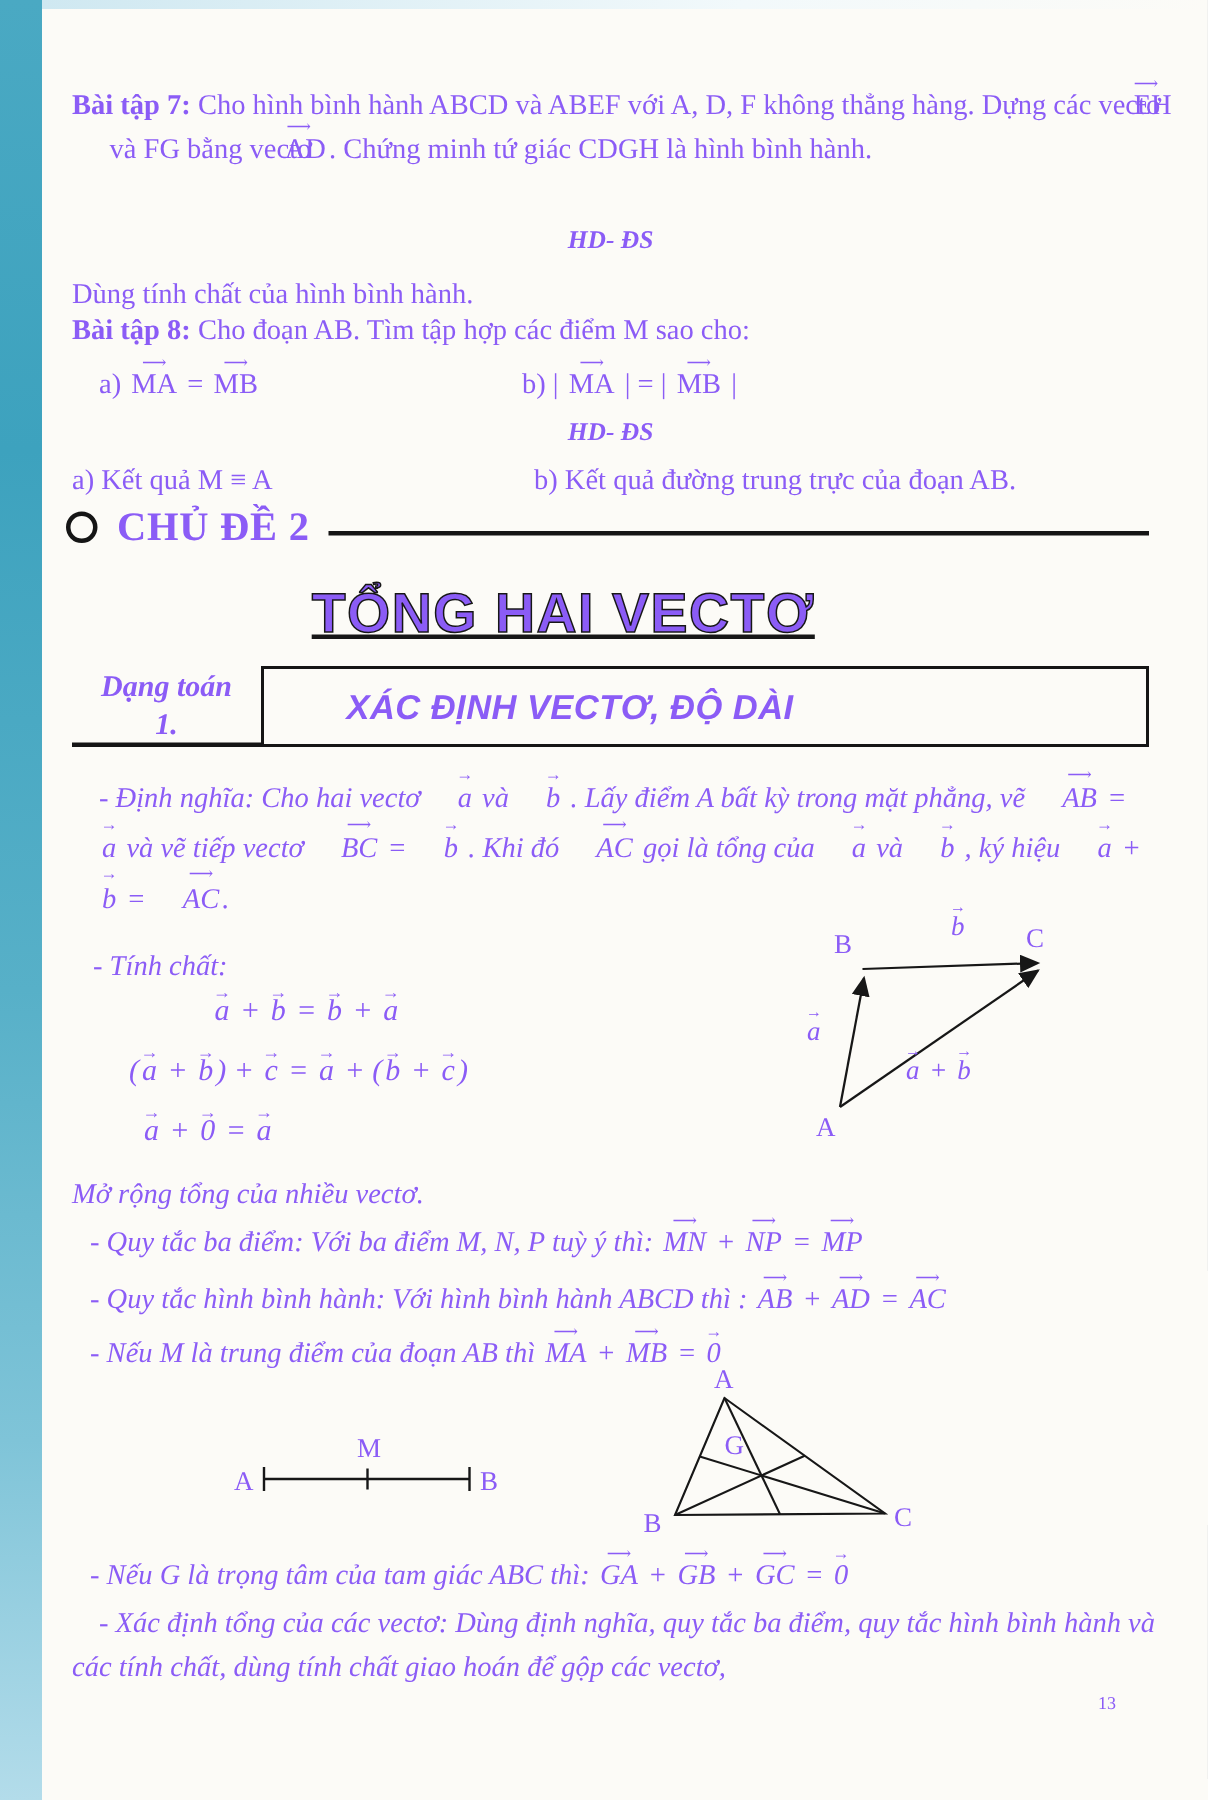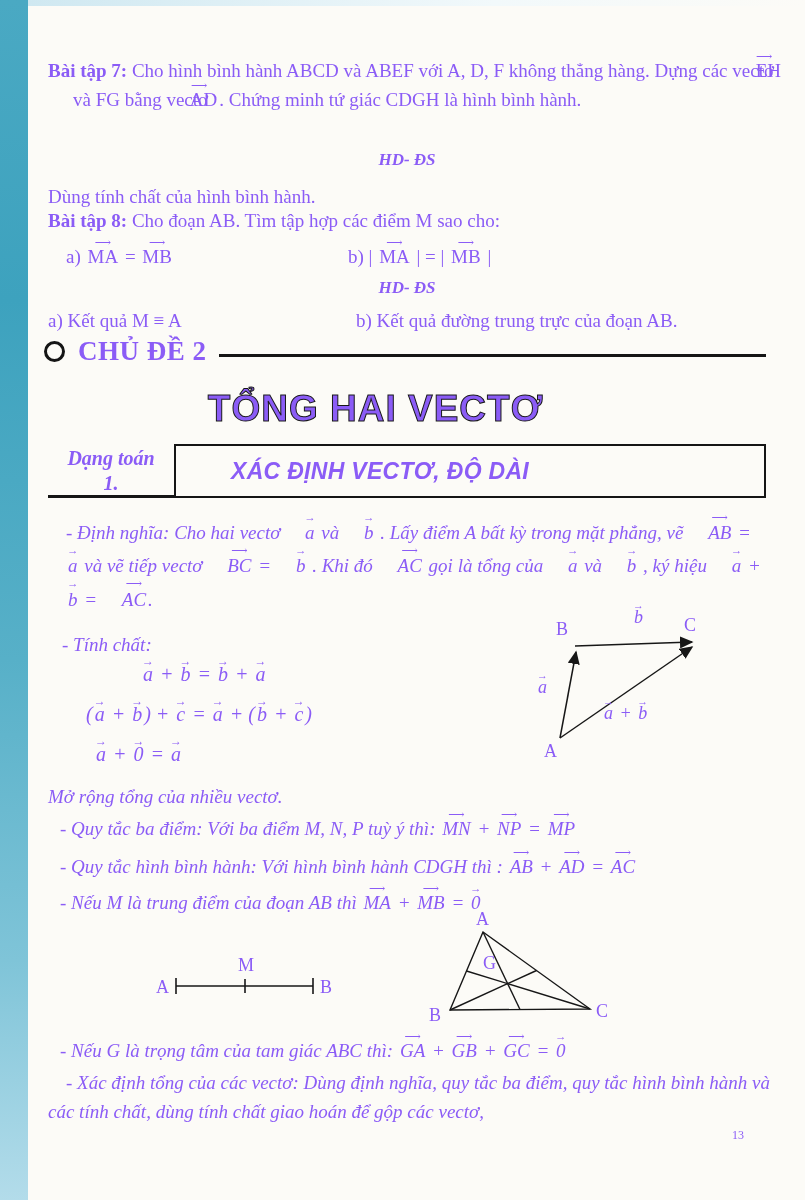--- a/index.html
+++ b/index.html
@@ -69,21 +69,21 @@
     <p class="col-a" style="padding-left:0;width:308px;">a) Kết quả M ≡ A</p>
     <p>b) Kết quả đường trung trực của đoạn AB.</p>
   </div>
 
   <div class="block chude" style="left:44px;top:336px;width:722px;">
     <span class="circle-icon"></span>
     <span class="chude-text">CHỦ ĐỀ 2</span>
     <span class="chude-rule"></span>
   </div>
 
-  <div class="block big-title" style="left:0;top:388px;width:751px;">TỔNG HAI VECTƠ</div>
+  <div class="block big-title" style="left:0;top:388px;width:751px;text-decoration:underline;">TỔNG HAI VECTƠ</div>
 
   <div class="block dang-row" style="left:48px;top:444px;width:718px;font-style:italic;">
     <div class="dang-label">
       <div>Dạng toán</div>
       <div>1.</div>
     </div>
     <div class="dang-box">
       <span>XÁC ĐỊNH VECTƠ, ĐỘ DÀI</span>
     </div>
   </div>
@@ -114,21 +114,21 @@
     <span class="dlabel vlabel" style="left:112px;top:10px;"><span class="vec">b</span></span>
     <span class="dlabel vlabel" style="left:16px;top:80px;"><span class="vec">a</span></span>
     <span class="dlabel vlabel" style="left:82px;top:106px;"><span class="vec">a</span><span> + </span><span class="vec">b</span></span>
     <span class="dlabel" style="left:24px;top:144px;">A</span>
   </div>
 
   <p class="block body-text it" style="left:48px;top:782px;width:716px;">Mở rộng tổng của nhiều vectơ.</p>
 
   <p class="block body-text it" style="left:60px;top:814px;width:716px;"><span>- Quy tắc ba điểm: Với ba điểm M, N, P tuỳ ý thì: </span><span class="vec vec-long">MN</span><span> + </span><span class="vec vec-long">NP</span><span> = </span><span class="vec vec-long">MP</span></p>
 
-  <p class="block body-text it" style="left:60px;top:852px;width:716px;"><span>- Quy tắc hình bình hành: Với hình bình hành CDGH thì : </span><span class="vec vec-long">AB</span><span> + </span><span class="vec vec-long">AD</span><span> = </span><span class="vec vec-long">AC</span></p>
+  <p class="block body-text it" style="left:60px;top:852px;width:716px;"><span>- Quy tắc hình bình hành: Với hình bình hành ABCD thì : </span><span class="vec vec-long">AB</span><span> + </span><span class="vec vec-long">AD</span><span> = </span><span class="vec vec-long">AC</span></p>
 
   <p class="block body-text it" style="left:60px;top:888px;width:716px;"><span>- Nếu M là trung điểm của đoạn AB thì </span><span class="vec vec-long">MA</span><span> + </span><span class="vec vec-long">MB</span><span> = </span><span class="vec">0</span></p>
 
   <div class="diagram" style="left:148px;top:948px;width:200px;height:55px;">
     <svg width="200" height="55" viewBox="0 0 200 55">
       <g stroke="#171717" stroke-width="1.6" fill="none">
         <line x1="28" y1="38" x2="165" y2="38"></line>
         <line x1="28" y1="30" x2="28" y2="46"></line>
         <line x1="165" y1="30" x2="165" y2="46"></line>
         <line x1="97" y1="31" x2="97" y2="45"></line>

